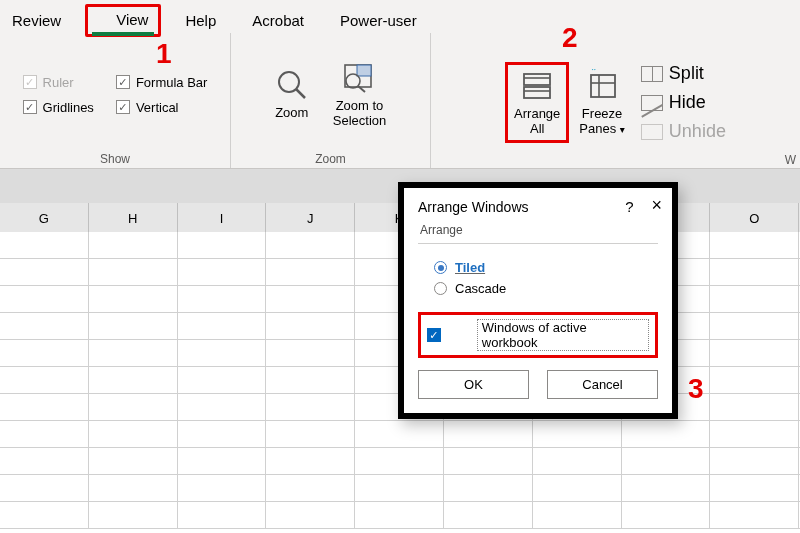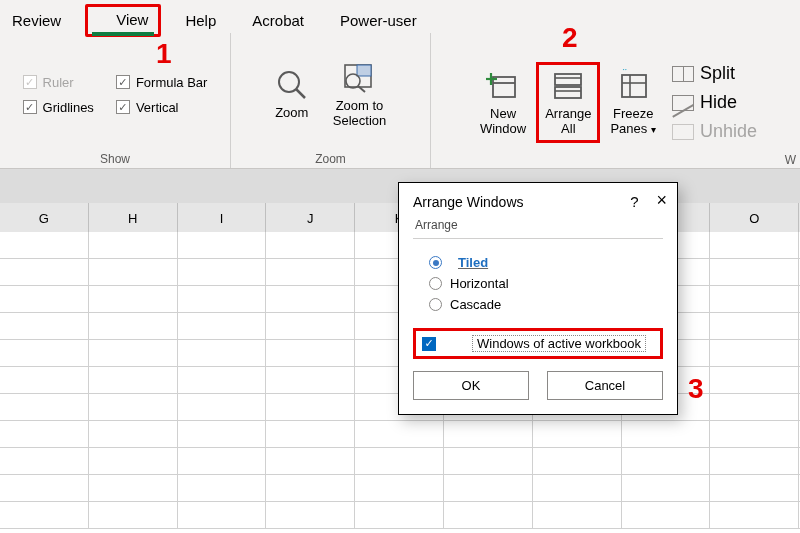--- a/index.html
+++ b/index.html
@@ -115,21 +115,21 @@
     display:flex;
   }
   .cell { width:88.8px; border-right:1px solid #d0d0d0;}
 
   
   .dialog {
     position:absolute;
     left:398px; top:182px;
     width:280px;
     background:#fff;
-    border:1px solid #000000;
+    border:6px solid #000000;
     box-shadow: 4px 6px 14px rgba(0,0,0,0.25);
     padding: 0;
     font-size:13px;
   }
   .dlg-title {
     display:flex; align-items:center; justify-content:space-between;
     padding:10px 10px 8px 14px;
     font-size:14px;
   }
   .dlg-title .r { display:flex; gap:18px; font-size:15px;}
@@ -140,21 +140,21 @@
     padding:10px 4px 4px 16px;
     margin-bottom:6px;
   }
   .radio { display:flex; align-items:center; gap:8px; margin:6px 0; cursor:default;}
   .radio .c {
     width:13px;height:13px;border:1.5px solid #3a78c4;border-radius:50%;
     display:flex;align-items:center;justify-content:center;
   }
   .radio.off .c{ border-color:#8a8886;}
   .radio .c .dot{width:6px;height:6px;background:#3a78c4;border-radius:50%;}
-  .radio .u{ text-decoration: underline; text-decoration-color:#666;margin-left:8px;}
+  .radio .u{ text-decoration: underline; text-decoration-color:#666;}
   .radio.sel .lbl{ color:#1f6fc0; font-weight:600;}
   .wb-row {
     display:flex; align-items:center; gap:8px;
     border:3px solid #e60000; padding:4px 6px; margin:4px 0 12px 0;
   }
   .wb-row .cb{
     width:14px;height:14px;background:#0067c0;
     display:flex;align-items:center;justify-content:center;color:#fff;font-size:11px;
   }
   .wb-row .txt{ padding:0 4px; border:1px dotted #888;margin-left:28px;}
@@ -235,32 +235,20 @@
         </span>
         <span style="white-space:pre-line;">Zoom to
 Selection</span>
       </div>
     </div>
     <div class="group-label">Zoom</div>
   </div>
 
   <div class="group" style="flex:1;">
     <div class="group-body" style="gap:4px;">
-      <div class="vbtn">
-        <span class="icon">
-          <svg width="34" height="34">
-              <rect x="7" y="8" width="22" height="20" fill="none" stroke="#5a5a5a" stroke-width="1.8"></rect>
-              <line x1="7" y1="14" x2="29" y2="14" stroke="#5a5a5a" stroke-width="1.8"></line>
-              <line x1="5" y1="4" x2="5" y2="16" stroke="#2e8b3d" stroke-width="2.2"></line>
-              <line x1="0" y1="10" x2="11" y2="10" stroke="#2e8b3d" stroke-width="2.2"></line>
-            </svg>
-        </span>
-        <span style="white-space:pre-line;">New
-Window</span>
-      </div>
 
       <div class="vbtn red-box" style="padding:4px 6px;">
         <span class="icon">
           <svg width="34" height="34">
               <rect x="4" y="5" width="26" height="11" fill="none" stroke="#5a5a5a" stroke-width="1.8"></rect>
               <line x1="4" y1="9" x2="30" y2="9" stroke="#5a5a5a" stroke-width="1.6"></line>
               <rect x="4" y="18" width="26" height="11" fill="none" stroke="#5a5a5a" stroke-width="1.8"></rect>
               <line x1="4" y1="22" x2="30" y2="22" stroke="#5a5a5a" stroke-width="1.6"></line>
             </svg>
         </span>
@@ -450,24 +438,20 @@
     <div class="fieldset-label">Arrange</div>
     <div class="fieldset">
       <div class="radio sel">
         <span class="c">
             <span class="dot"></span>
           </span>
         <span class="lbl"><span class="u">Tiled</span></span>
       </div>
       <div class="radio off">
         <span class="c"></span>
-        <span class="lbl">Horizontal</span>
-      </div>
-      <div class="radio off">
-        <span class="c"></span>
         <span class="lbl">Cascade</span>
       </div>
     </div>
     <div class="wb-row">
       <span class="cb">✓</span>
       <span class="txt">Windows of active workbook</span>
     </div>
     <div class="btnbar">
       <div class="dbtn">OK</div>
       <div class="dbtn">Cancel</div>

